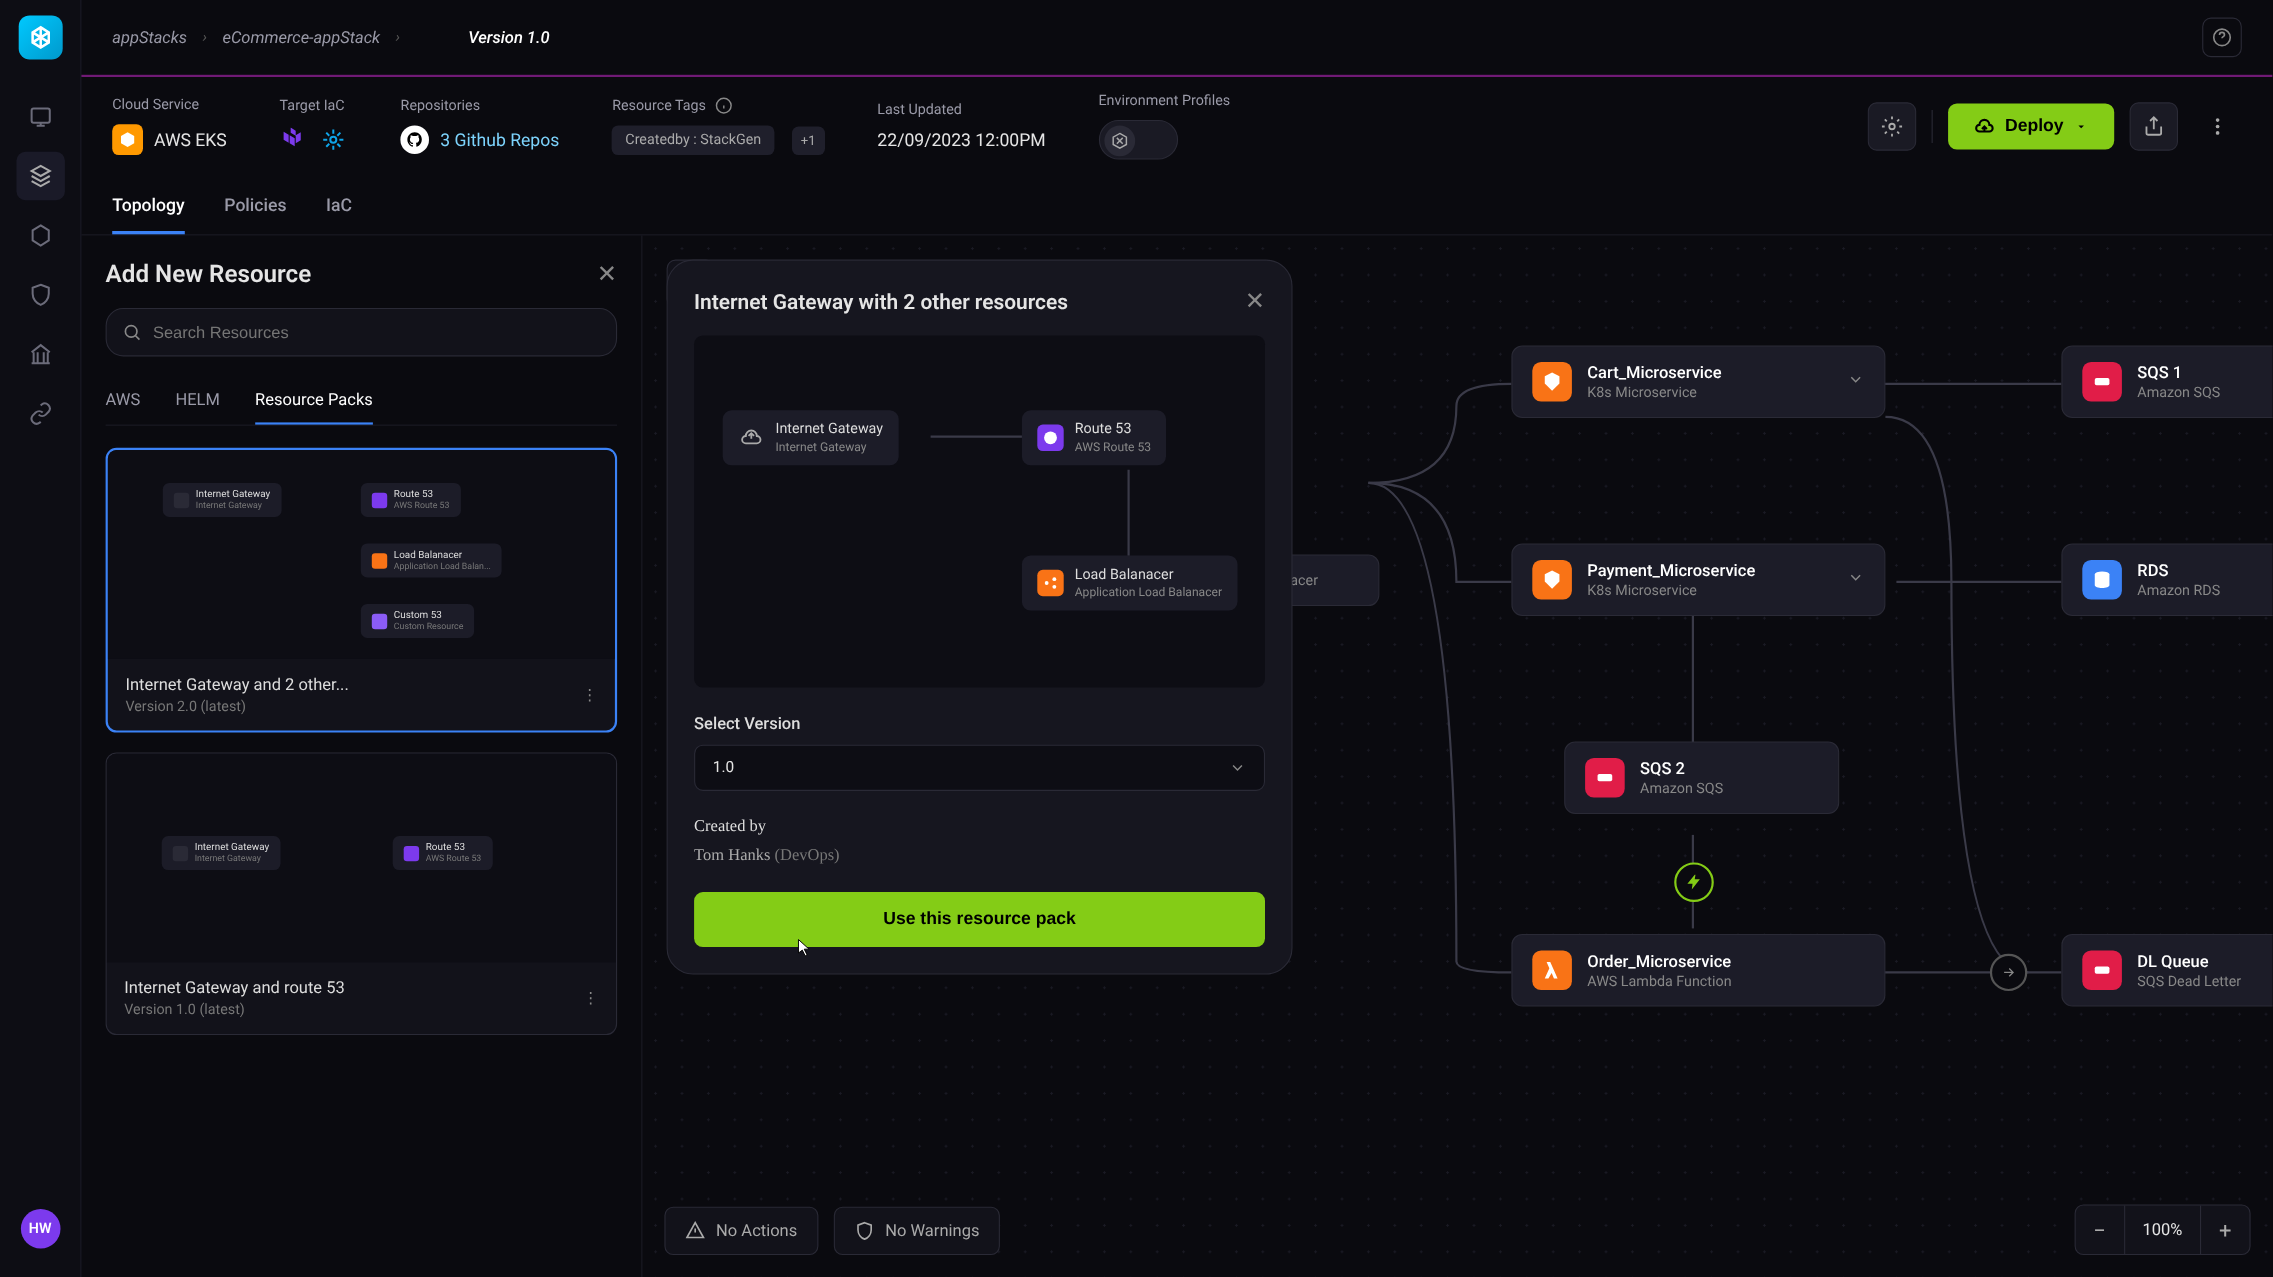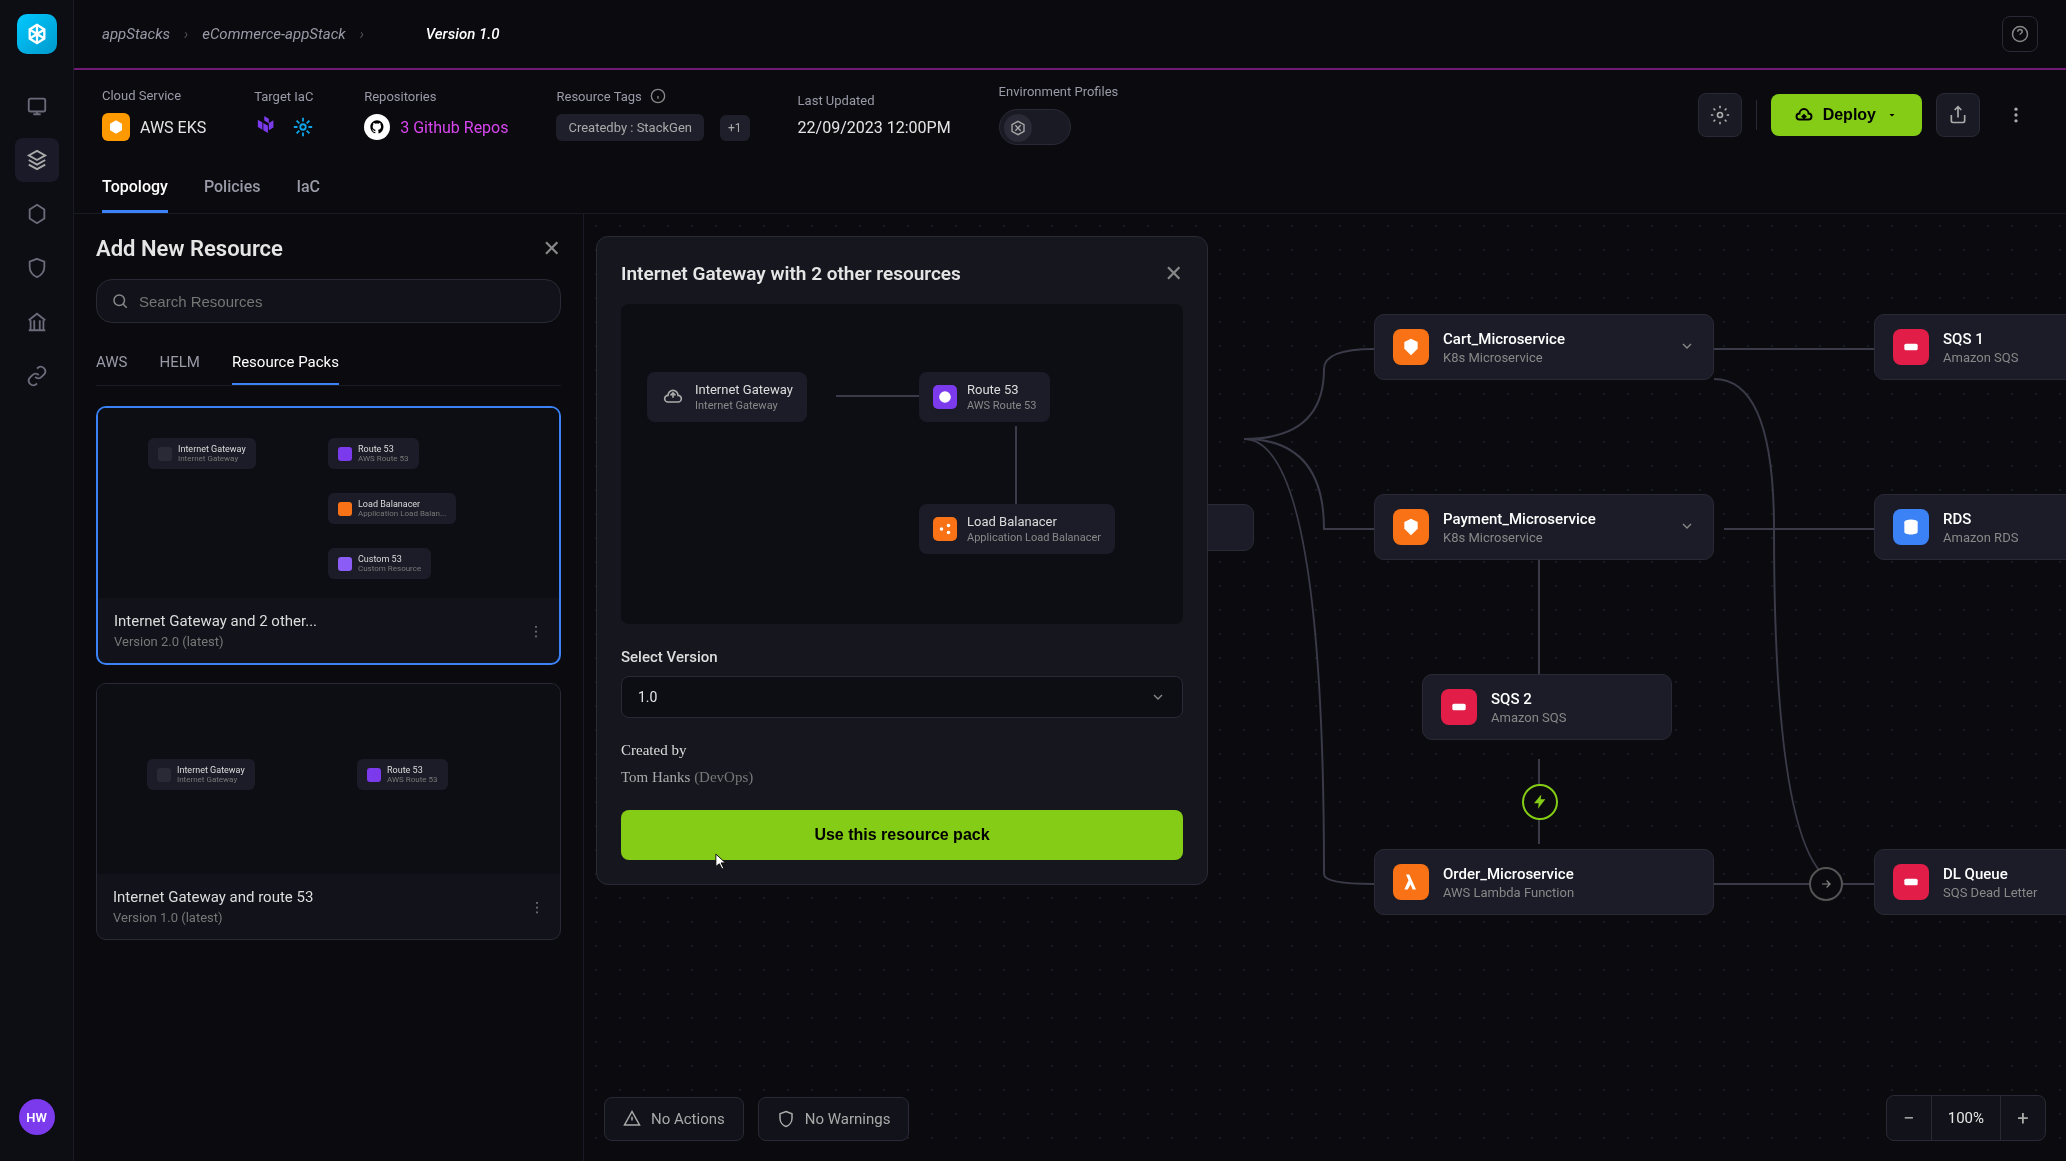--- a/index.html
+++ b/index.html
@@ -68,21 +68,21 @@
 .meta-block { display: flex; flex-direction: column; gap: 10px; }
 .meta-label { font-size: 13px; color: #9a9aa8; }
 .meta-val { display: flex; align-items: center; gap: 10px; font-size: 16px; color: #e5e5e5; }
 .cloud-icon {
   width: 28px; height: 28px; border-radius: 6px;
   background: #ff9900;
   display: flex; align-items: center; justify-content: center;
 }
 .iac-icons { display: flex; gap: 10px; }
 .iac-icon { width: 26px; height: 26px; display: flex; align-items: center; justify-content: center; }
-.repo-link { color: #d946ef; }
+.repo-link { color: #7dd3fc; }
 .gh-icon {
   width: 26px; height: 26px; border-radius: 50%; background: #fff;
   display: flex; align-items: center; justify-content: center;
 }
 .tag-chip {
   background: #1f1f2b; border-radius: 6px; padding: 6px 12px;
   font-size: 13px; color: #aaa;
 }
 .tag-plus {
   background: #1f1f2b; border-radius: 6px; padding: 6px 8px;
@@ -200,23 +200,23 @@
   color: #84cc16; background: #0a0a0f;
 }
 .arrow-badge {
   position: absolute; width: 34px; height: 34px; border-radius: 50%;
   border: 2px solid #555; display: flex; align-items: center; justify-content: center;
   color: #888; background: #0a0a0f;
 }
 svg.connector { position: absolute; pointer-events: none; }
 .connector path { stroke: #3a3a48; stroke-width: 2; fill: none; }
 .popup {
-  position: absolute; top: 22px; left: 12px;
-  width: 612px; background: #16161f; border: 1px solid #2a2a36;
-  border-radius: 12px; padding: 24px; z-index: 10;
+  position: absolute; top: 22px; left: 22px;
+  width: 569px; background: #16161f; border: 1px solid #2a2a36;
+  border-radius: 24px; padding: 24px; z-index: 10;
 }
 .popup-head { display: flex; align-items: center; justify-content: space-between; margin-bottom: 18px; }
 .popup-title { font-size: 19px; font-weight: 600; }
 .popup-preview {
   background: #0d0d14; border-radius: 8px; height: 320px;
   position: relative; margin-bottom: 24px;
 }
 .pp-node {
   position: absolute; background: #1c1c28; border-radius: 8px;
   padding: 10px 14px; display: flex; align-items: center; gap: 10px;

